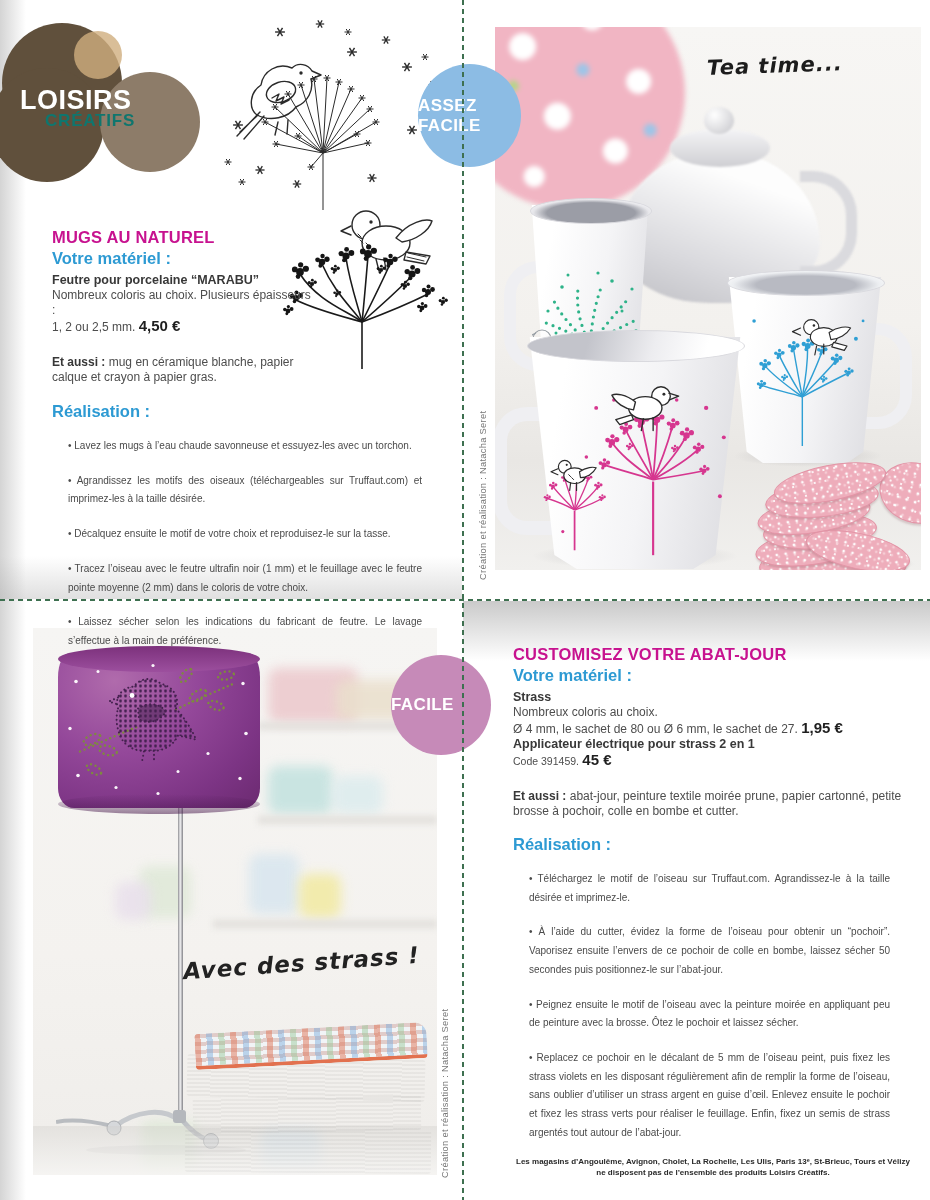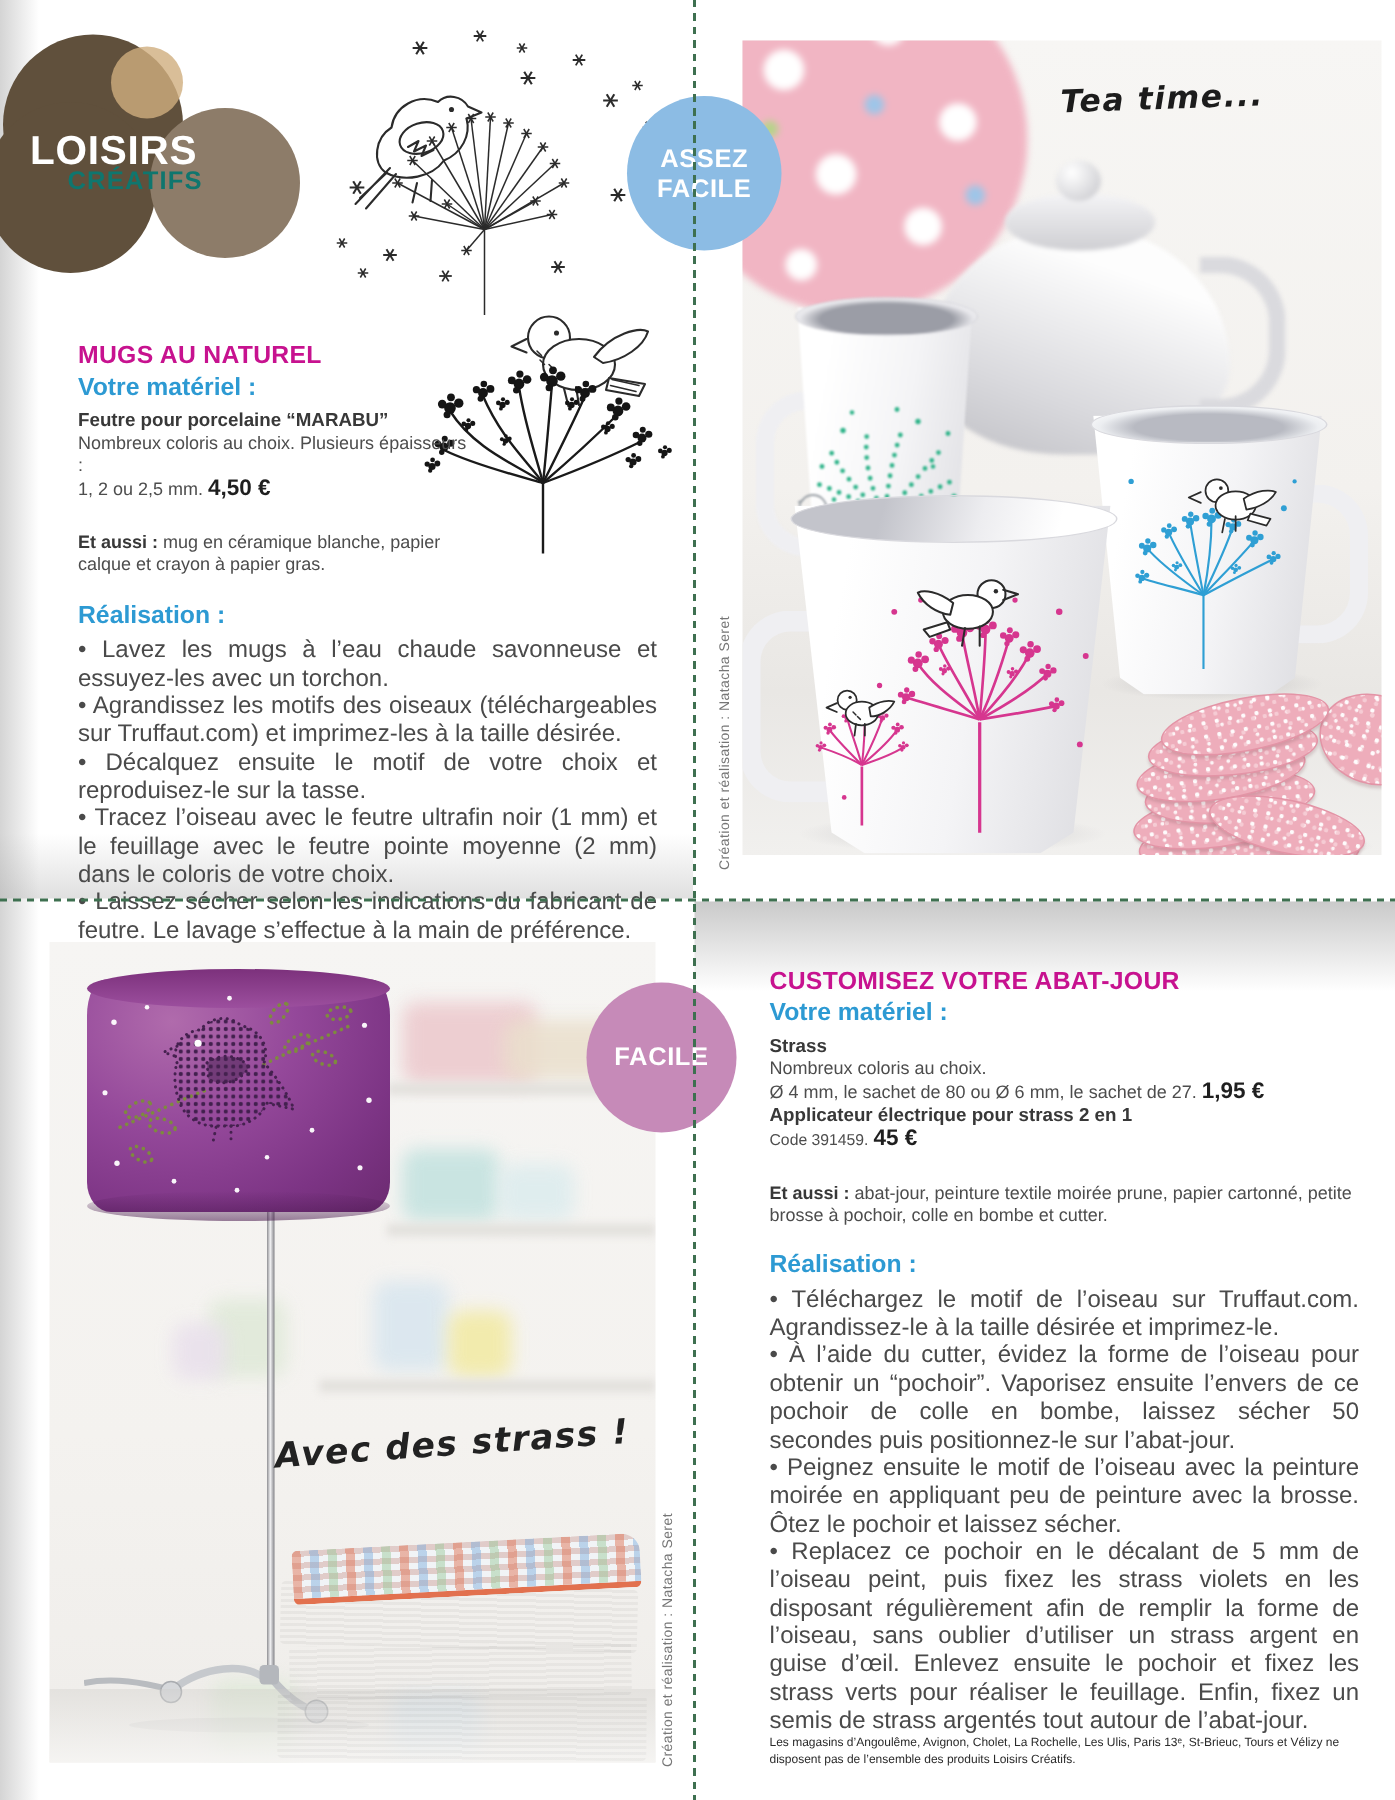--- a/index.html
+++ b/index.html
@@ -24,42 +24,42 @@
   
   .logo{left:0;top:0;width:210px;height:200px;z-index:10;}
   .c-dark1{left:2px;top:23px;width:120px;height:120px;border-radius:50%;background:#60503c;}
   .c-dark2{left:-10px;top:68px;width:114px;height:114px;border-radius:50%;background:#60503c;}
   .c-tan{left:74px;top:31px;width:48px;height:48px;border-radius:50%;background:#cfae7e;opacity:.8;}
   .c-taupe{left:100px;top:72px;width:100px;height:100px;border-radius:50%;background:#8d7c69;}
   .brand1{left:20px;top:85px;font-size:27px;font-weight:bold;color:#fff;letter-spacing:.5px;}
   .brand2{left:45px;top:111px;font-size:17px;font-weight:bold;color:#0f766e;letter-spacing:.8px;}
 
   
-  .badge{border-radius:50%;z-index:20;display:flex;flex-direction:column;align-items:center;
+  .badge{border-radius:50%;z-index:20;display:flex;flex-direction:column;
     justify-content:center;color:#fff;font-weight:bold;font-size:17px;line-height:20px;letter-spacing:.4px;}
   .badge-assez{left:418px;top:64px;width:103px;height:103px;background:#8cbce4;}
   .badge-facile{left:391px;top:655px;width:100px;height:100px;background:#c68ab8;}
 
   
   .sec-title{font-size:16.5px;font-weight:bold;color:#c7128f;letter-spacing:.2px;margin:0 0 2px 0;}
   .sec-sub{font-size:16.5px;font-weight:bold;color:#2d9ad3;margin:0 0 5px 0;}
   .prod-name{font-size:12.5px;font-weight:bold;color:#383838;margin:0;line-height:15px;}
   .prod-line{font-size:12px;color:#4d4d4d;margin:0;line-height:15px;}
   .price{font-size:15px;font-weight:bold;color:#1f1f1f;}
   .code{font-size:10.5px;color:#4d4d4d;}
   .also{font-size:12px;color:#4d4d4d;line-height:15px;margin:20px 0 0 0;}
   .also b{color:#383838;}
-  .steps p{font-size:16px;line-height:18.7px;color:#4a4a4a;text-align:justify;margin:0;}
+  .steps p{font-size:10px;line-height:18.7px;color:#4a4a4a;text-align:justify;margin:16px;}
   .steps p::before{content:"• ";}
   .col-left{left:52px;top:228px;width:386px;z-index:10;}
   .col-left .mat{width:262px;}
   .col-right{left:513px;top:645px;width:393px;z-index:10;}
 
-  .footer-note{left:513px;top:1157px;width:400px;font-size:8px;font-weight:normal;
-    color:#2a2a2a;line-height:10.5px;z-index:10;}
+  .footer-note{left:513px;top:1157px;width:400px;font-size:8px;font-weight:bold;
+    color:#2a2a2a;line-height:10.5px;z-index:10;text-align:center;}
 
   
   .credit{writing-mode:vertical-rl;transform:rotate(180deg);font-size:9.3px;color:#767676;
     letter-spacing:.3px;z-index:10;white-space:nowrap;}
   .credit-tea{left:478px;top:370px;height:210px;}
   .credit-lamp{left:440px;top:978px;height:200px;}
 
   
   .photo-tea{left:495px;top:27px;width:426px;height:543px;overflow:hidden;z-index:5;
     background:linear-gradient(180deg,#f7f6f4 0%,#f3f1ee 55%,#e9e7e4 80%,#f1f0ee 100%);}

